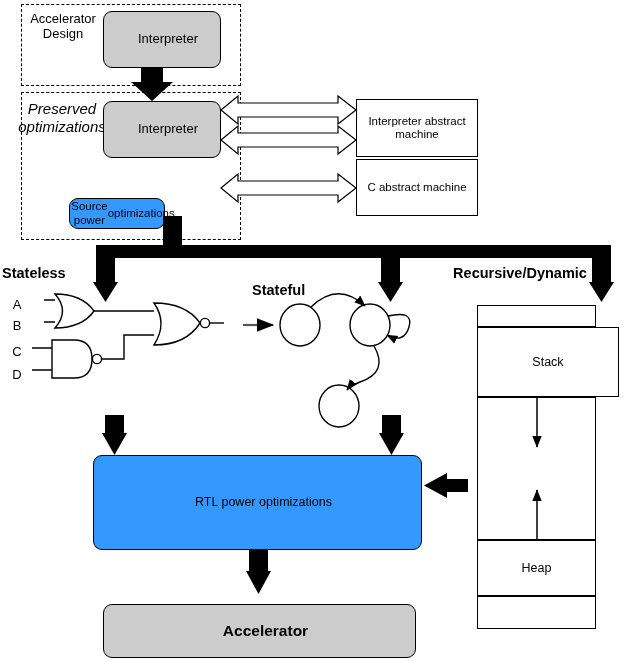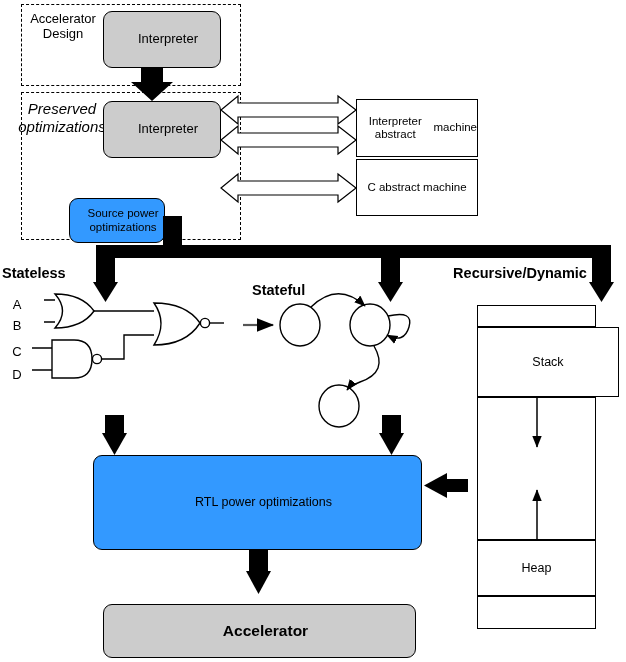--- a/index.html
+++ b/index.html
@@ -38,26 +38,26 @@
 
   <div class="node rrect gray" style="left:103px;top:11px;width:118px;height:57px;font-size:13px;">
     <span>Interpreter</span>
   </div>
 
   <div class="node rrect gray" style="left:103px;top:101px;width:118px;height:57px;font-size:13px;">
     <span>Interpreter</span>
   </div>
 
 
-  <div class="node rrect blue" style="left:69px;top:198px;width:96px;height:45px;font-size:11.5px;flex-direction:column;">
+  <div class="node rrect blue" style="left:69px;top:198px;width:96px;height:31px;font-size:11.5px;flex-direction:row;">
     <span>Source power</span>
     <span>optimizations</span>
   </div>
 
-  <div class="node srect white" style="left:356px;top:99px;width:122px;height:58px;font-size:11.5px;flex-direction:row;">
+  <div class="node srect white" style="left:356px;top:99px;width:122px;height:58px;font-size:11.5px;flex-direction:column;">
     <span>Interpreter abstract</span>
     <span>machine</span>
   </div>
 
   <div class="node srect white" style="left:356px;top:159px;width:122px;height:57px;font-size:11.5px;">
     <span>C abstract machine</span>
   </div>
 
   <div class="lbl colhead" style="left:2px;top:265px;width:110px;text-align:left;">
     <span>Stateless</span>

